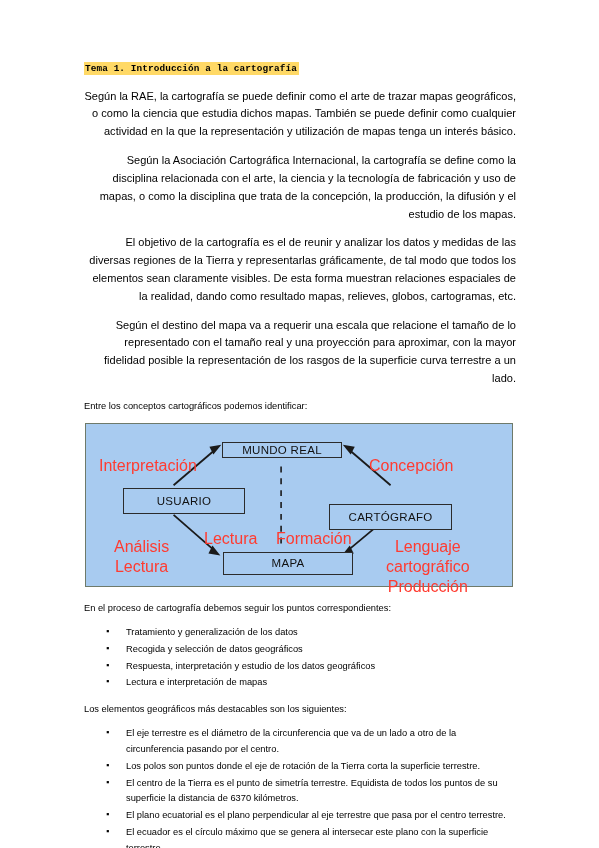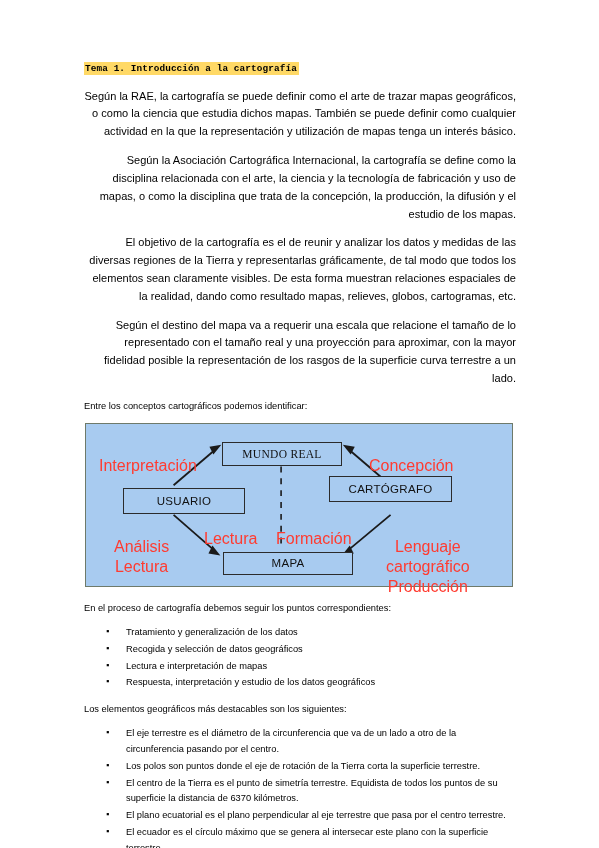--- a/index.html
+++ b/index.html
@@ -94,23 +94,23 @@
     background: #A8CBF0;
     border: 1.6px solid #2b2b2b;
     display: flex;
     align-items: center;
     justify-content: center;
     font-size: 11.5px;
     color: #111;
     letter-spacing: 0.3px;
     box-sizing: border-box;
   }
-  .dbox.mundo  { left: 136px; top: 18px;  width: 120px; height: 24px; font-family: Liberation Serif, serif; }
+  .dbox.mundo  { left: 136px; top: 18px;  width: 120px; height: 16px; }
   .dbox.usuario{ left: 37px;  top: 64px;  width: 122px; height: 26px; }
-  .dbox.carto  { left: 243px; top: 52px;  width: 123px; height: 26px; }
+  .dbox.carto  { left: 243px; top: 80px;  width: 123px; height: 26px; }
   .dbox.mapa   { left: 137px; top: 128px; width: 130px; height: 23px; }
 
   .rlabel {
     position: absolute;
     color: #FF3B30;
     font-size: 16px;
     line-height: 1.25;
     white-space: nowrap;
   }
   .rlabel.interpretacion { left: 13px;  top: 32px; }
@@ -170,22 +170,22 @@
         <div>Lenguaje</div>
         <div>cartográfico</div>
         <div>Producción</div>
       </div>
     </div>
 
     <p class="lead">En el proceso de cartografía debemos seguir los puntos correspondientes:</p>
     <ul class="bullets">
       <li>Tratamiento y generalización de los datos</li>
       <li>Recogida y selección de datos geográficos</li>
+      <li>Respuesta, interpretación y estudio de los datos geográficos</li>
       <li>Lectura e interpretación de mapas</li>
-      <li>Respuesta, interpretación y estudio de los datos geográficos</li>
     </ul>
 
     <p class="lead">Los elementos geográficos más destacables son los siguientes:</p>
     <ul class="bullets">
       <li>El eje terrestre es el diámetro de la circunferencia que va de un lado a otro de la circunferencia pasando por el centro.</li>
       <li>Los polos son puntos donde el eje de rotación de la Tierra corta la superficie terrestre.</li>
       <li>El centro de la Tierra es el punto de simetría terrestre. Equidista de todos los puntos de su superficie la distancia de 6370 kilómetros.</li>
       <li>El plano ecuatorial es el plano perpendicular al eje terrestre que pasa por el centro terrestre.</li>
       <li>El ecuador es el círculo máximo que se genera al intersecar este plano con la superficie terrestre.</li>
     </ul>

